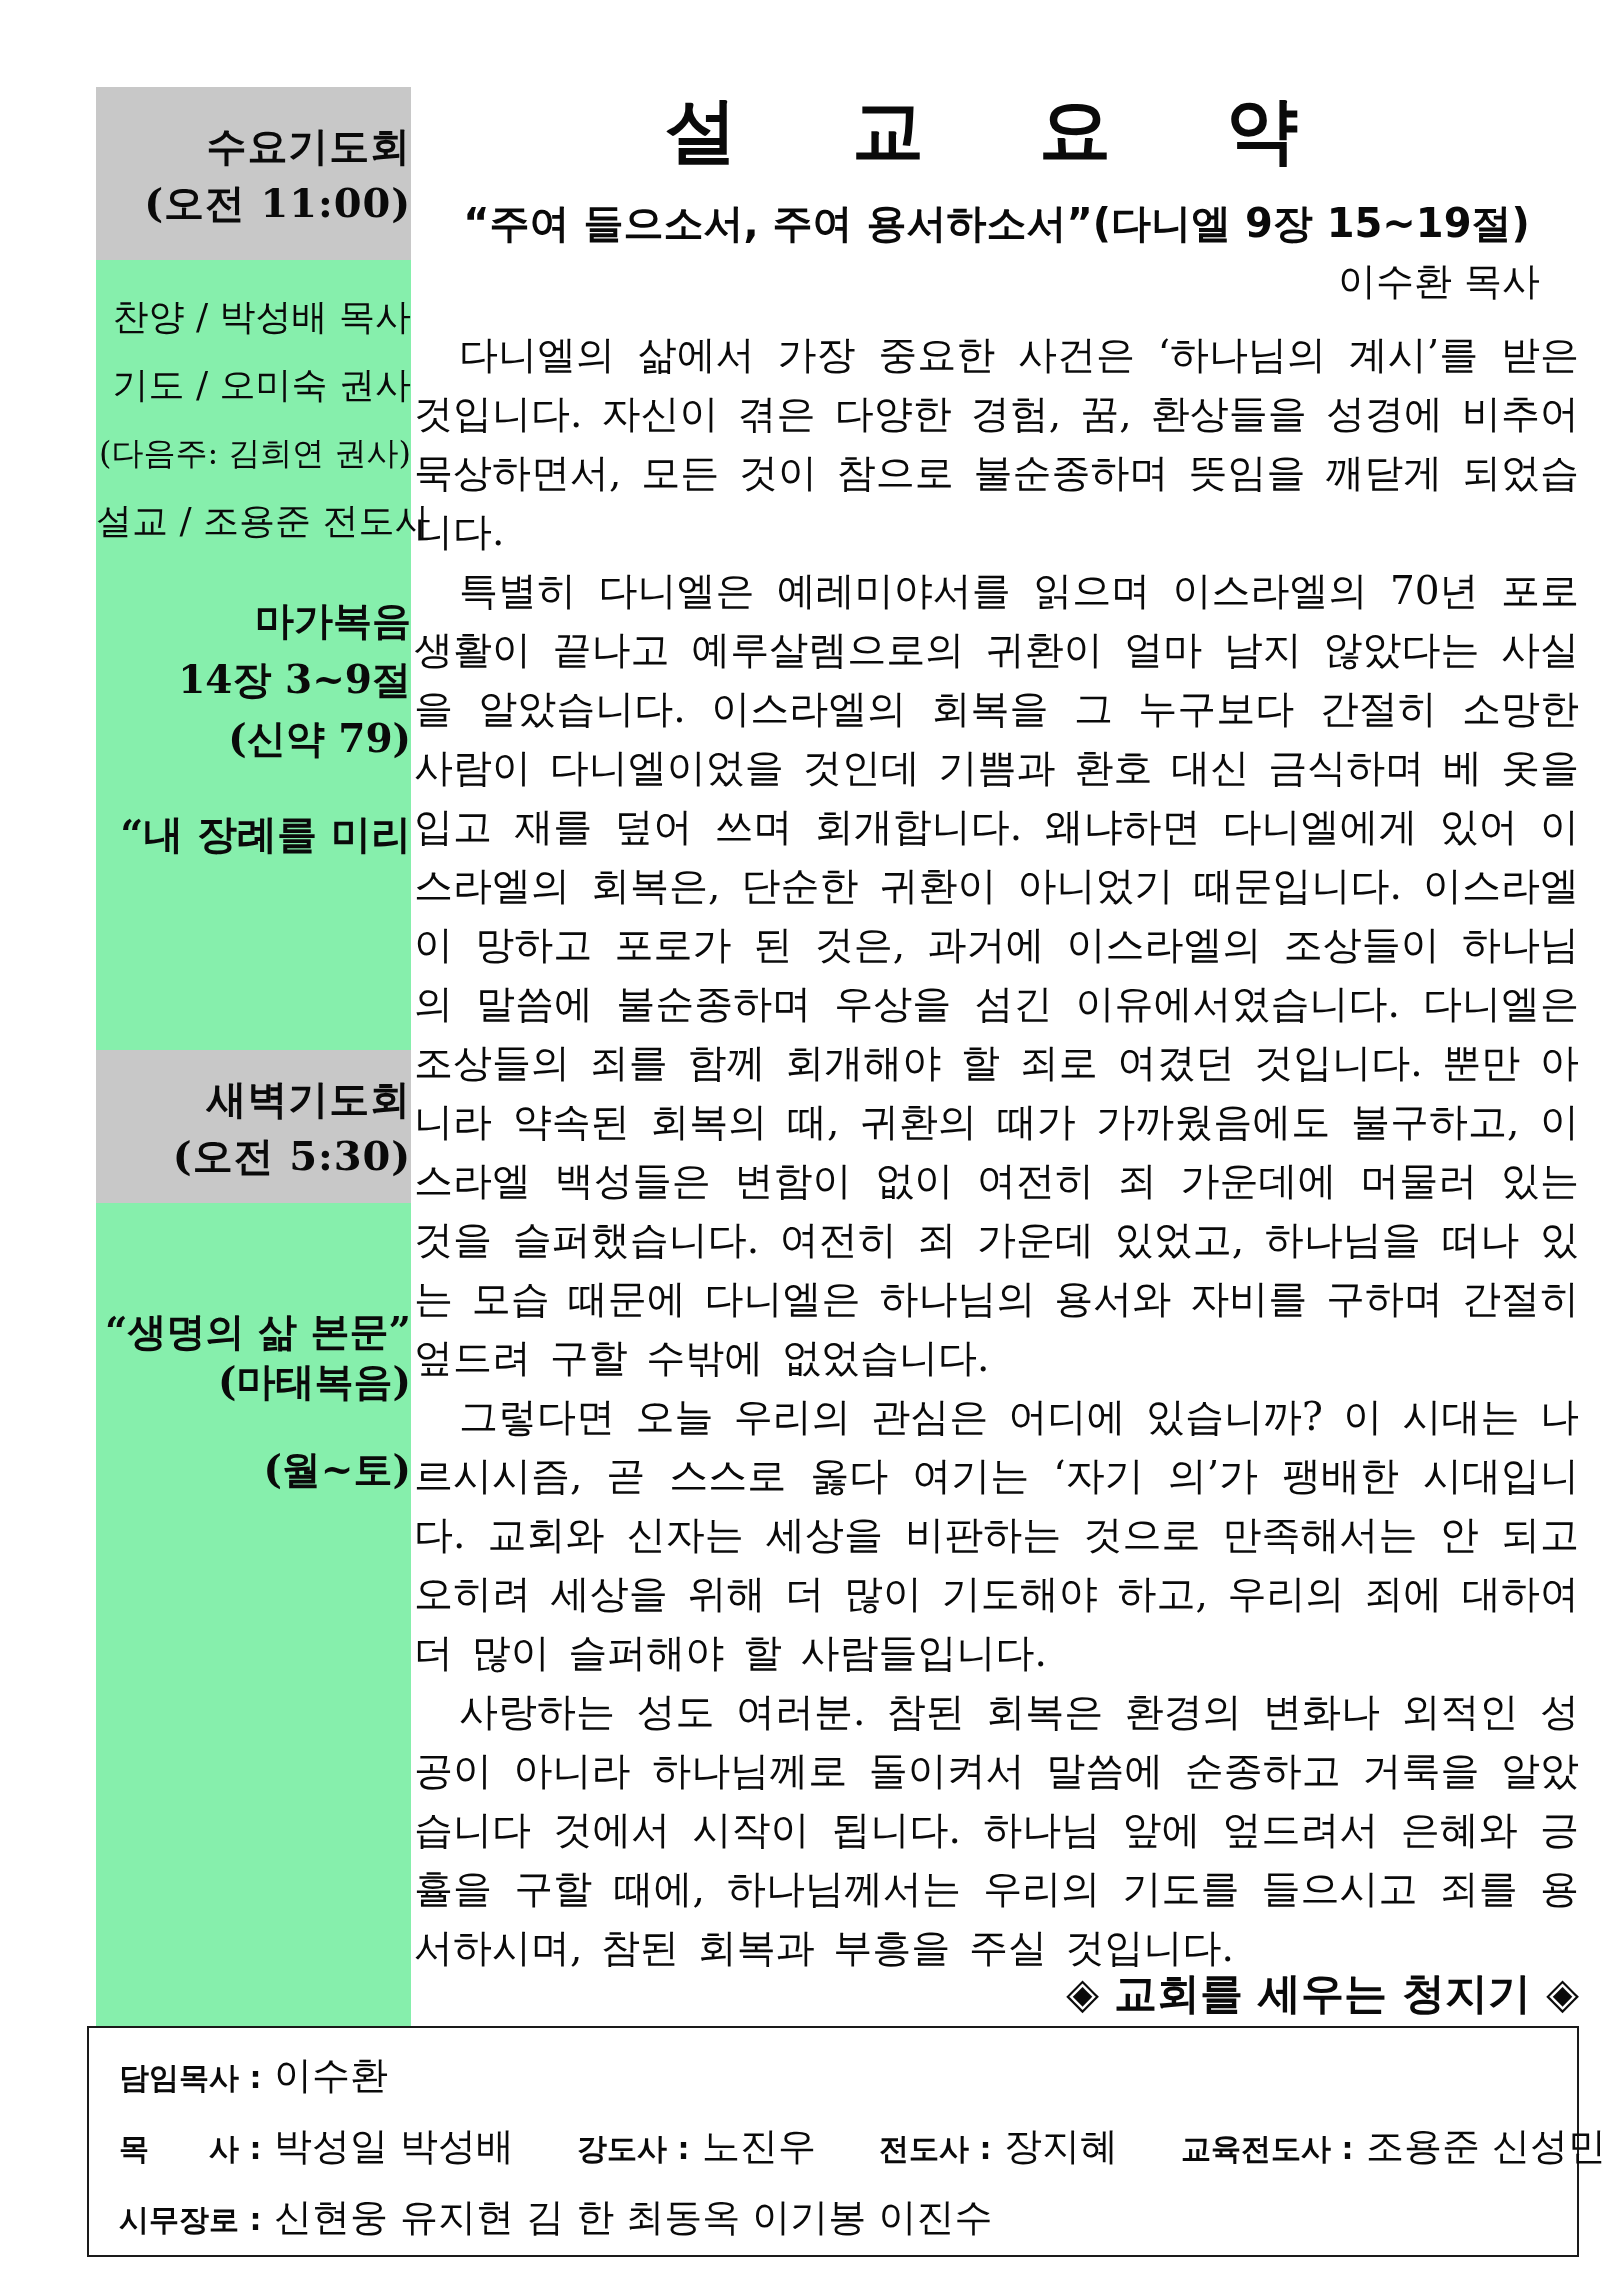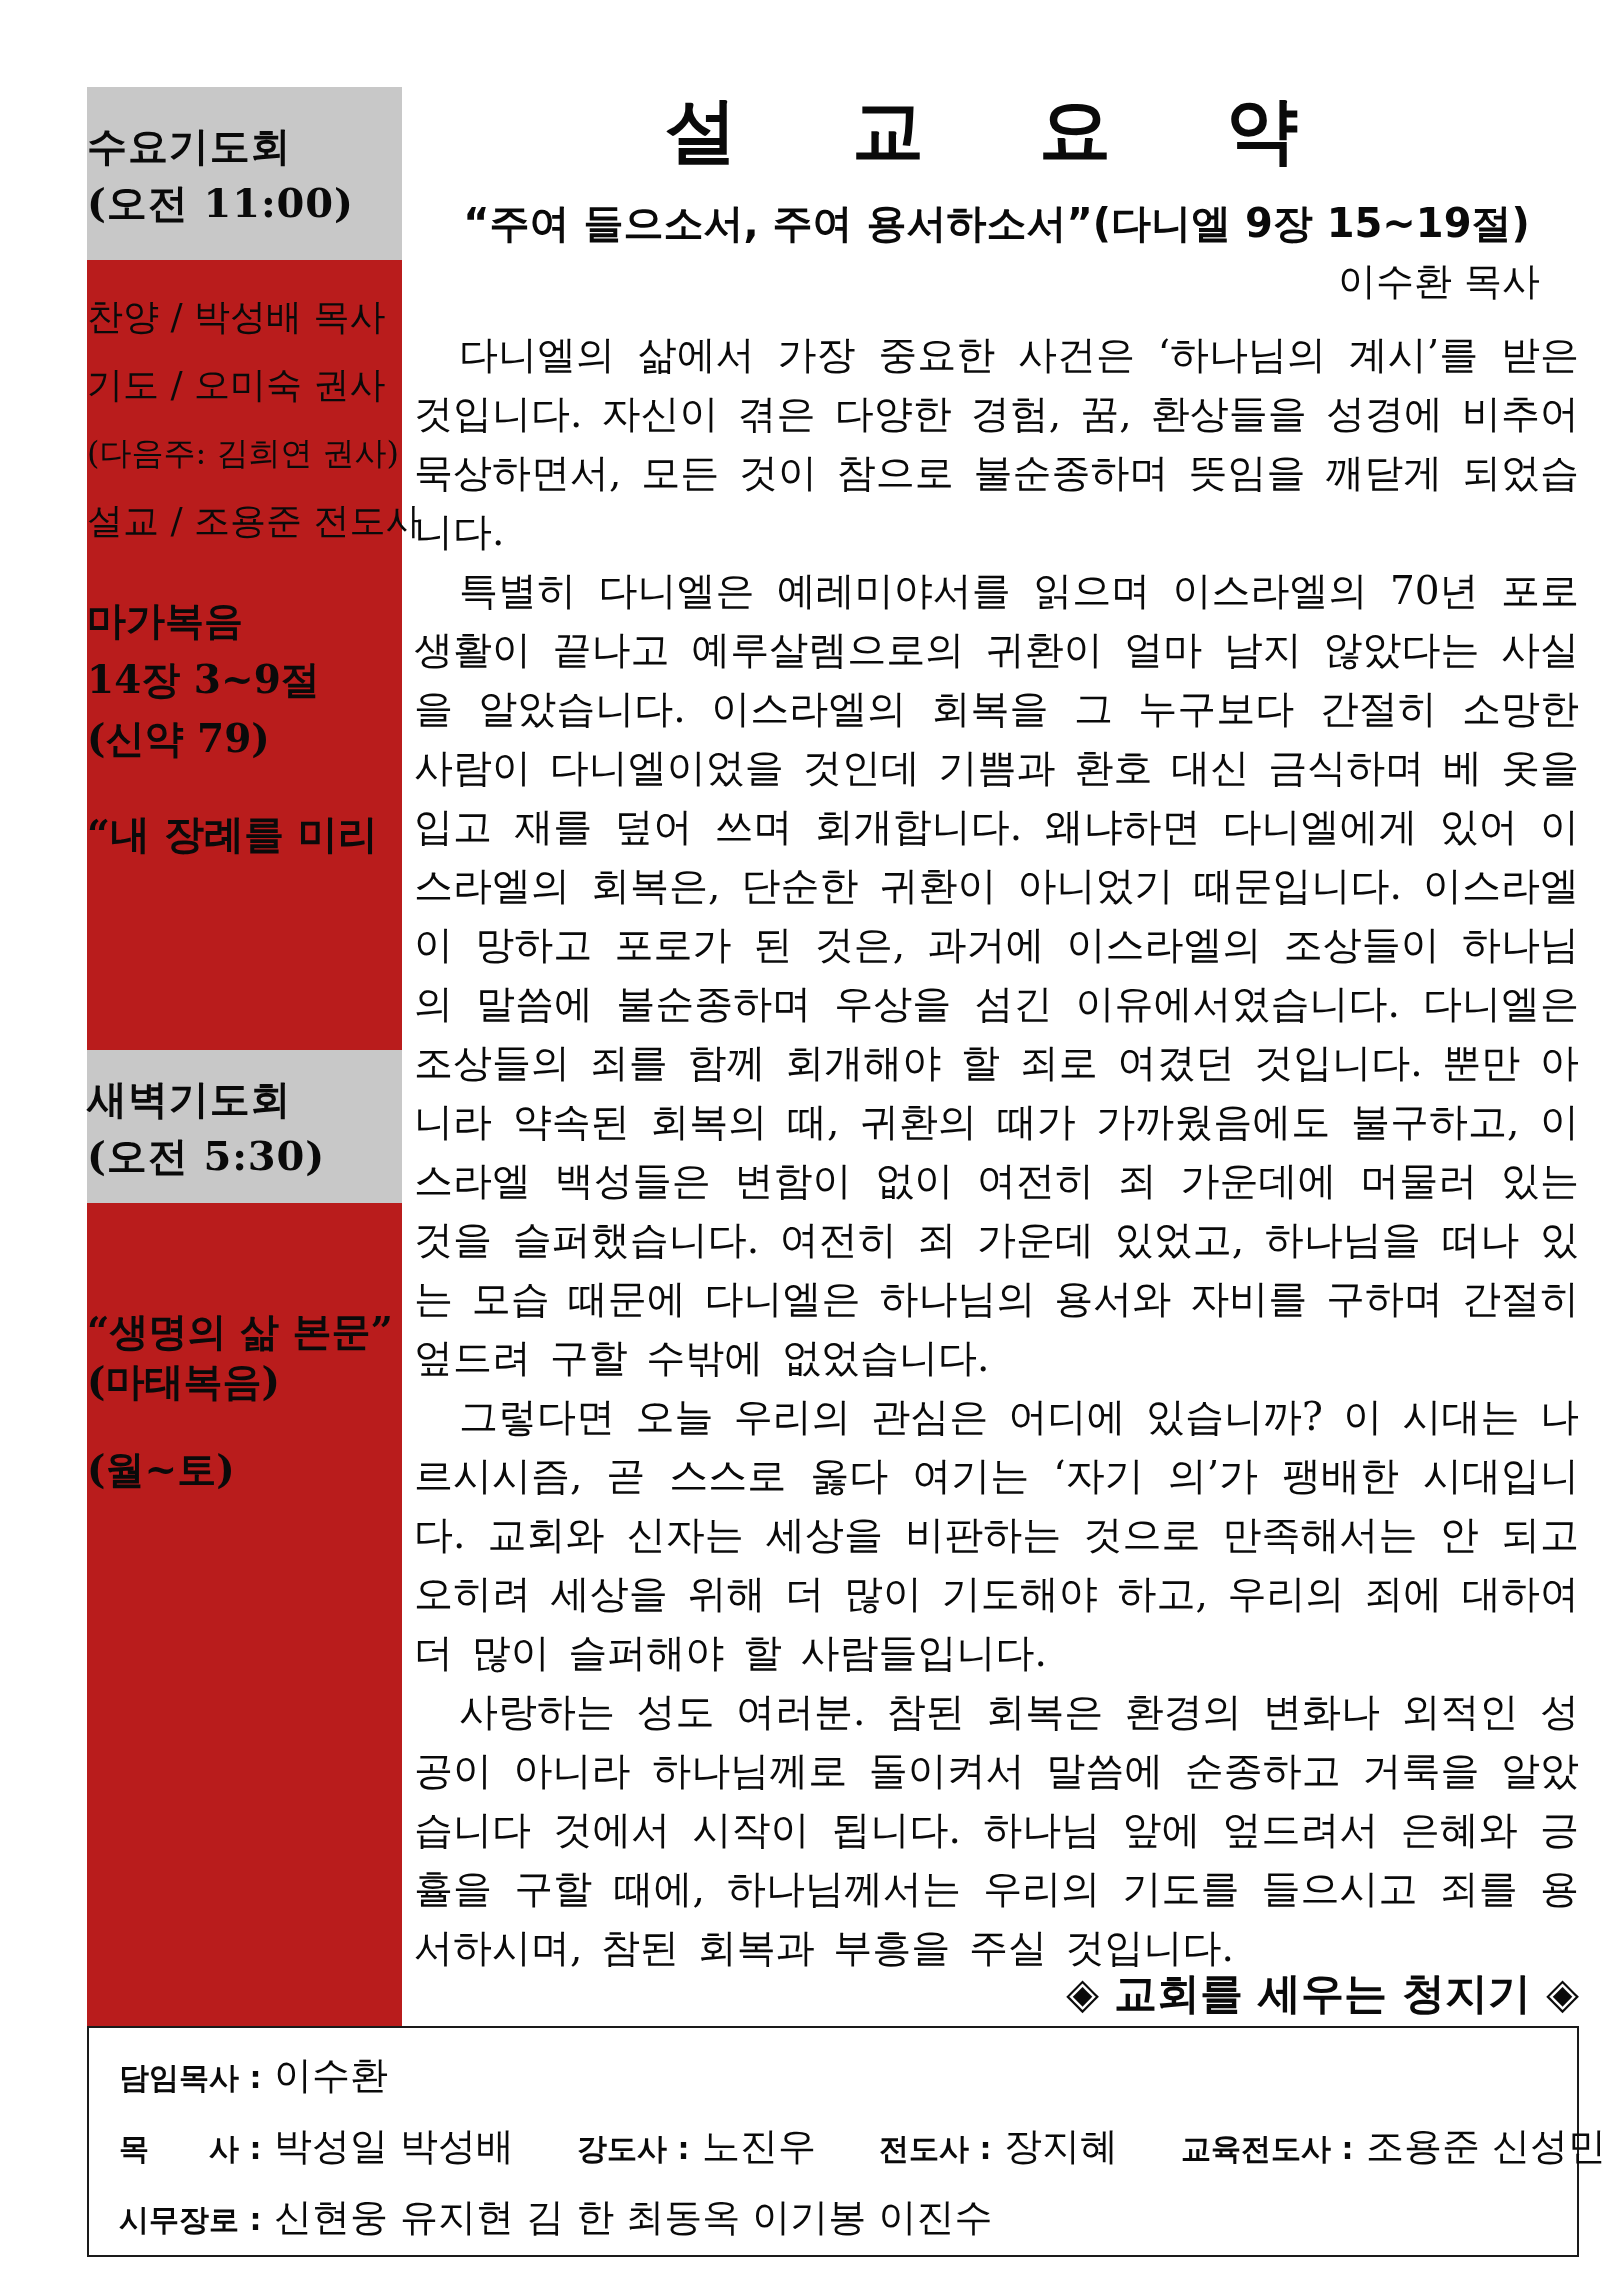--- a/index.html
+++ b/index.html
@@ -14,23 +14,23 @@
   }
 
   
   .sidebar {
     position: absolute;
     left: 87px;
     top: 87px;
     width: 315px;
     height: 1882px;
   }
-  .sb-section { width: 100%; box-sizing: border-box; text-align: left; }
+  .sb-section { width: 100%; box-sizing: border-box; text-align: right; margin-left: 9px; }
   .sb-dark  { background: #c8c8c8; }
-  .sb-light { background: #b91c1c; }
+  .sb-light { background: #86efac; }
 
   .sb-box1 { height: 173px; display: flex; flex-direction: column; justify-content: center; }
   .sb-box1 .ln, .sb-box2 .ln {
     font-weight: bold;
     font-size: 40px;
     line-height: 57px;
     letter-spacing: 0.9px;
   }
   .sb-mid1 { height: 790px; padding-top: 23px; }
   .roles .role-ln { font-size: 36px; line-height: 68px; white-space: nowrap; }

